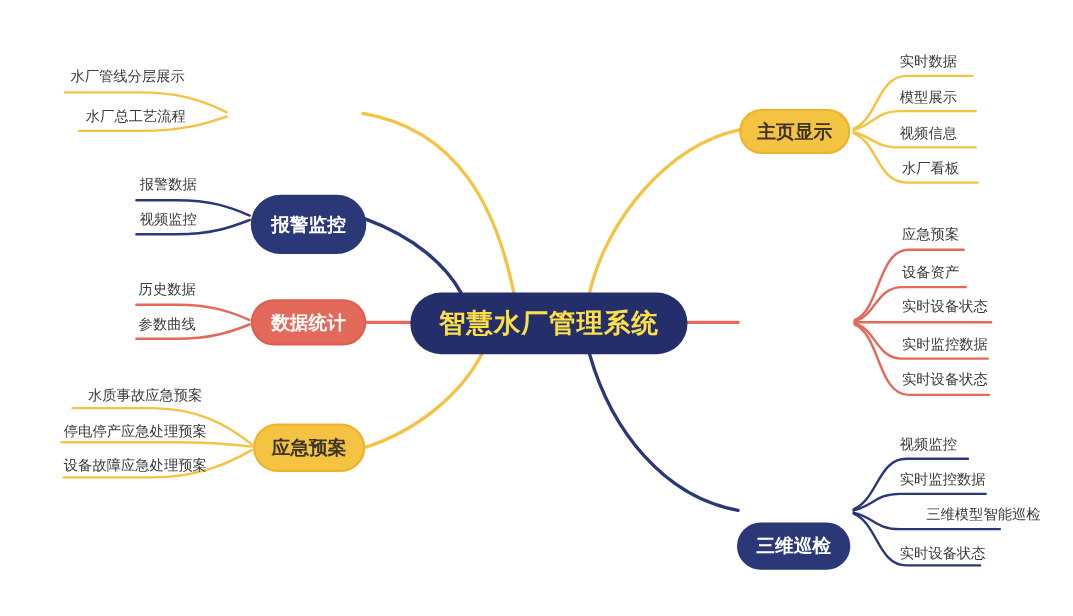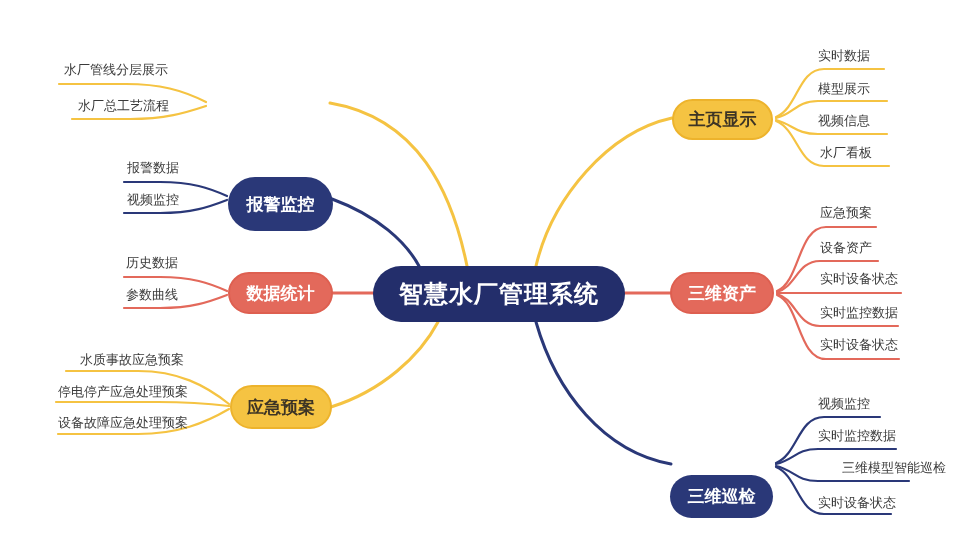--- a/index.html
+++ b/index.html
@@ -20,21 +20,21 @@
   .s-salmon{stroke:var(--salmon);}
   .main-line{stroke-width:3;}
   .child-line{stroke-width:2.2;}
   .pill{
     position:absolute; box-sizing:border-box; display:flex; align-items:center; justify-content:center;
     border-radius:999px; font-weight:700; white-space:nowrap; cursor:pointer;
   }
   .pill.yellow{background:var(--yellow); border:2px solid var(--yellow-border); color:var(--yellow-text);}
   .pill.navy{background:var(--navy); color:#ffffff;}
   .pill.salmon{background:var(--salmon); border:2px solid var(--salmon-border); color:#ffffff;}
-  .pill.center{background:var(--center-navy); color:#ffffff; font-size:24px; letter-spacing:1px;}
+  .pill.center{background:var(--center-navy); color:#fde047; font-size:24px; letter-spacing:1px;}
   .branch{font-size:17px;}
   .child{
     position:absolute; font-size:13px; line-height:13px; color:var(--child-text);
     white-space:nowrap; cursor:pointer;
   }
 </style>
 </head>
 <body>
 
 <div id="canvas">
@@ -79,21 +79,20 @@
     <path class="s-navy child-line" d="M776,467 C798,476 798,514 824,514 H891"></path>
   </svg>
 
   <div class="pill center" style="left:373px;top:266px;width:252px;height:56px;">智慧水厂管理系统</div>
 
   <div class="pill navy branch" style="left:228px;top:177px;width:105px;height:54px;">报警监控</div>
   <div class="pill salmon branch" style="left:228px;top:272px;width:105px;height:42px;">数据统计</div>
   <div class="pill yellow branch" style="left:230px;top:385px;width:102px;height:44px;">应急预案</div>
 
   <div class="pill yellow branch" style="left:672px;top:99px;width:101px;height:41px;">主页显示</div>
-  <div class="pill salmon branch" style="left:670px;top:272px;width:104px;height:42px;">三维资产</div>
   <div class="pill navy branch" style="left:670px;top:444px;width:103px;height:43px;margin-top:31px;">三维巡检</div>
 
   <div class="child" style="left:64px;top:63px;">水厂管线分层展示</div>
   <div class="child" style="left:78px;top:99px;">水厂总工艺流程</div>
   <div class="child" style="left:127px;top:161px;">报警数据</div>
   <div class="child" style="left:127px;top:193px;">视频监控</div>
   <div class="child" style="left:126px;top:256px;">历史数据</div>
   <div class="child" style="left:126px;top:288px;text-align:center;">参数曲线</div>
   <div class="child" style="left:80px;top:353px;">水质事故应急预案</div>
   <div class="child" style="left:58px;top:385px;">停电停产应急处理预案</div>

